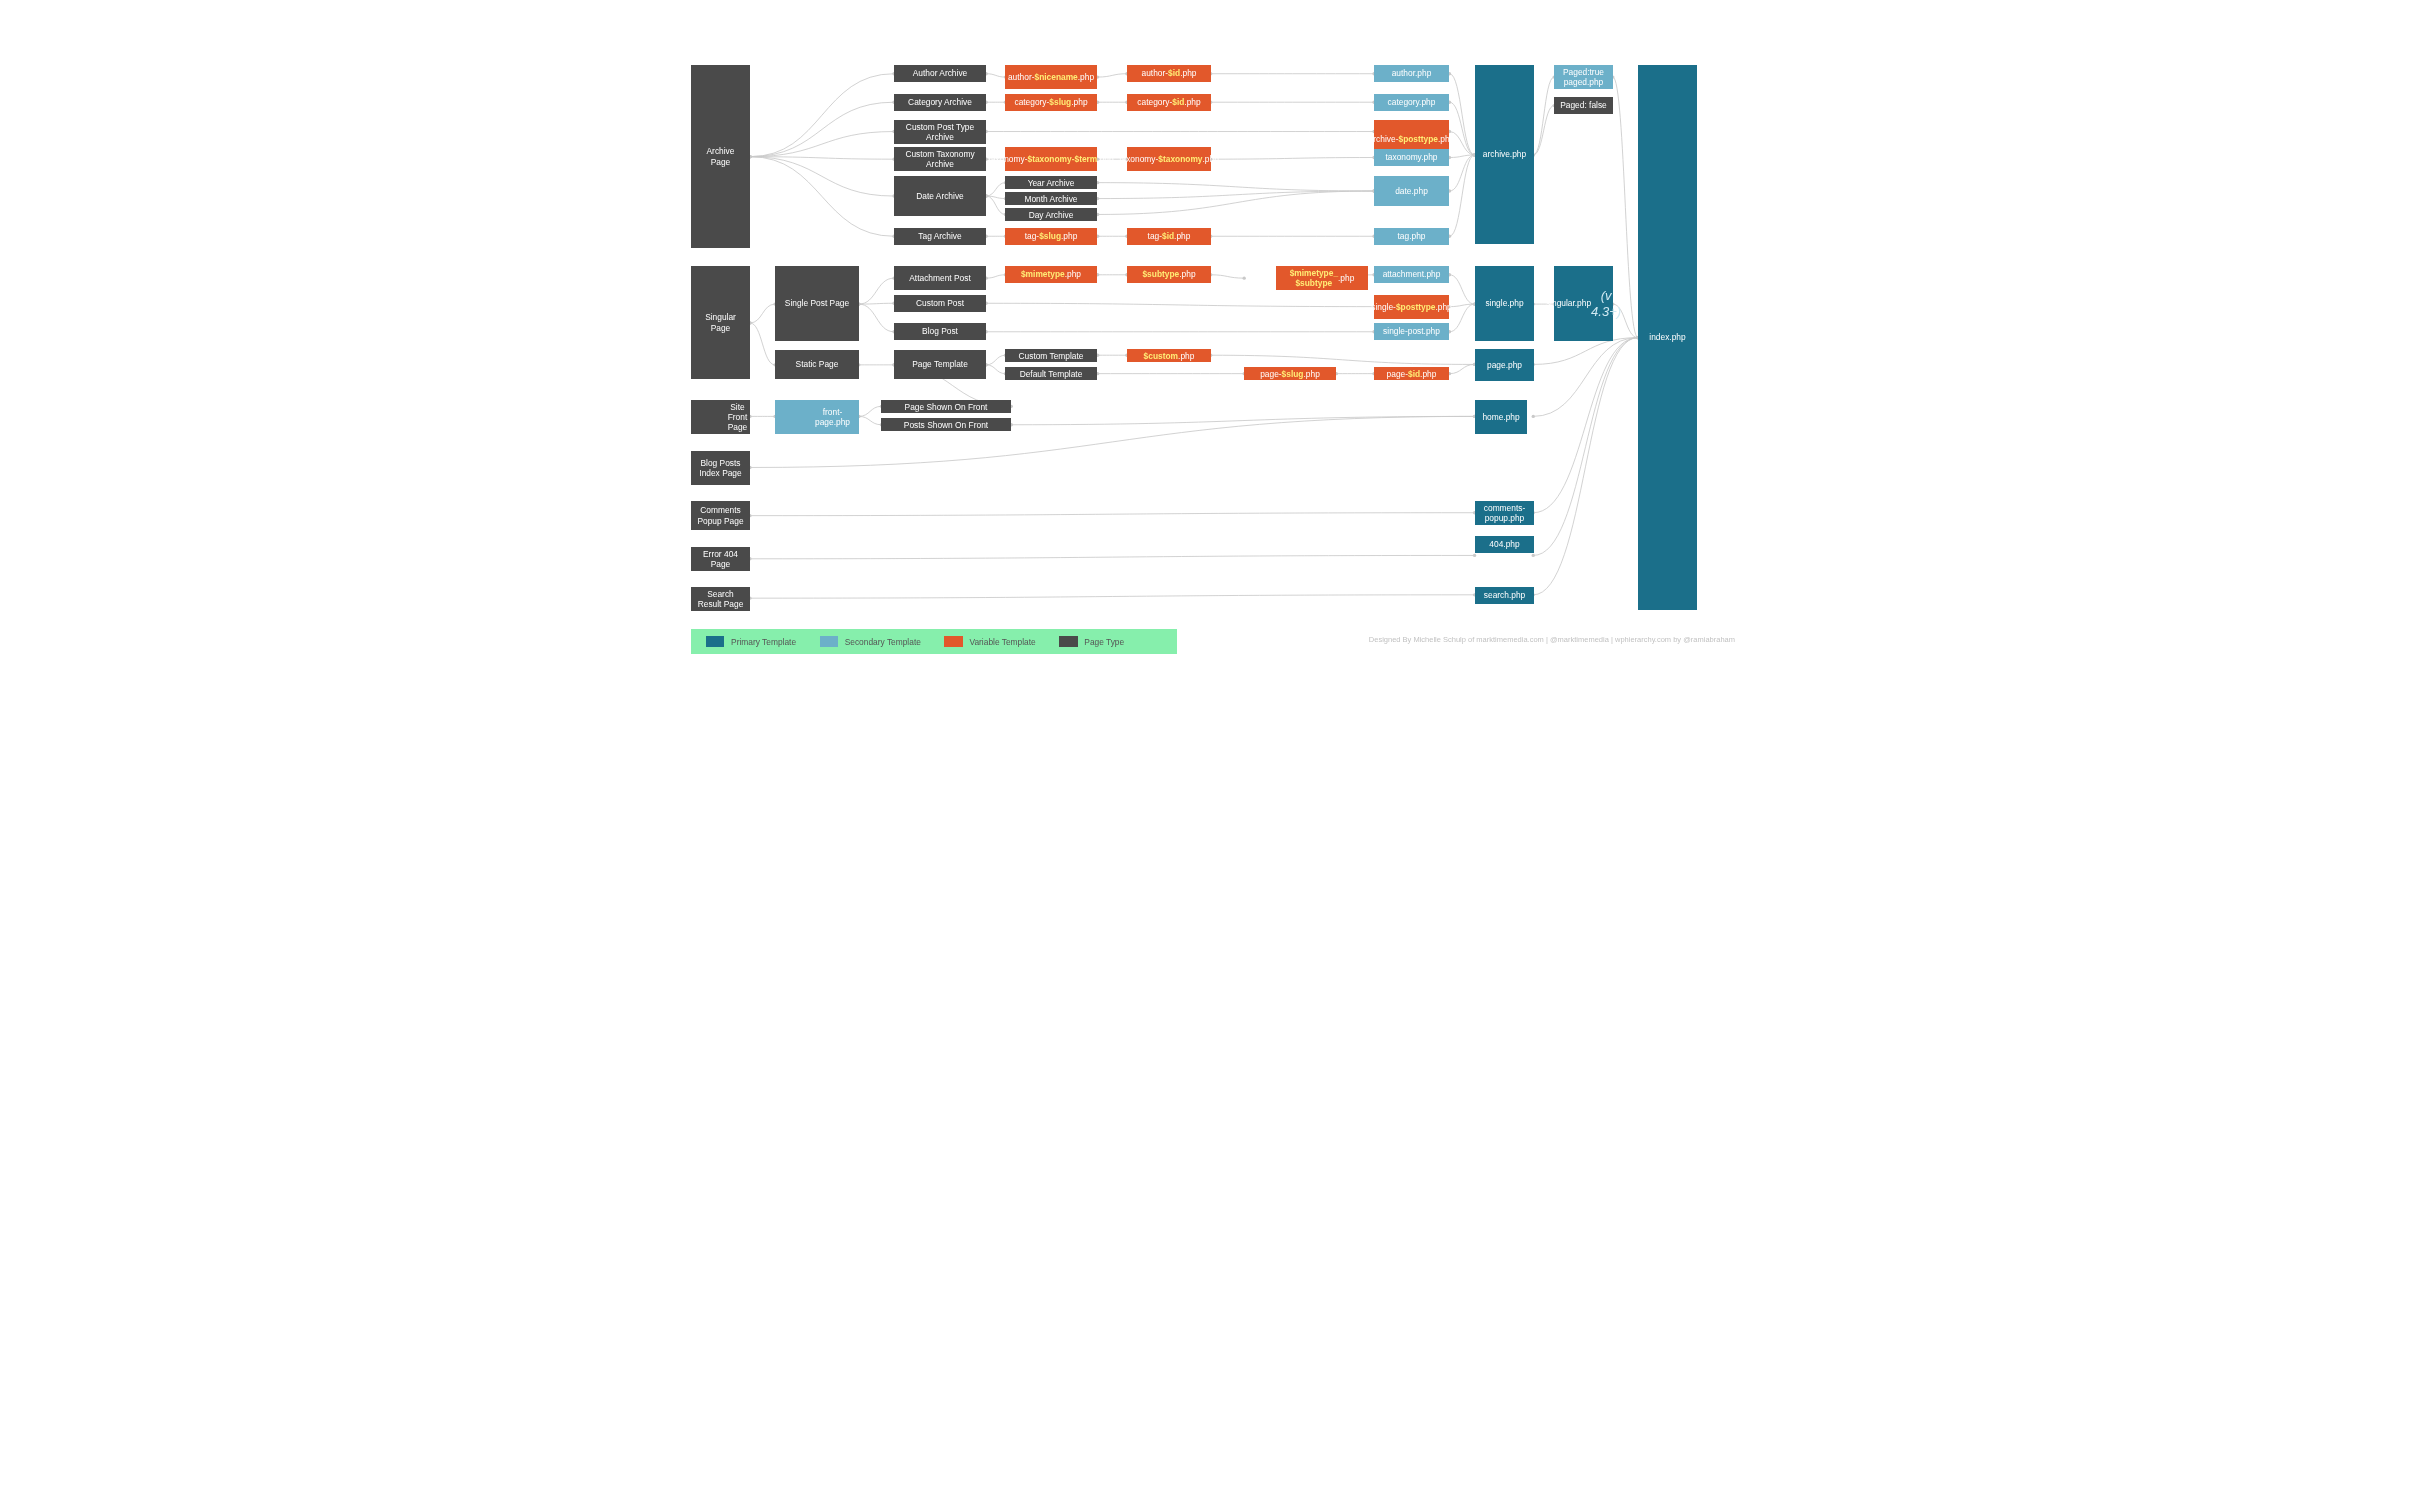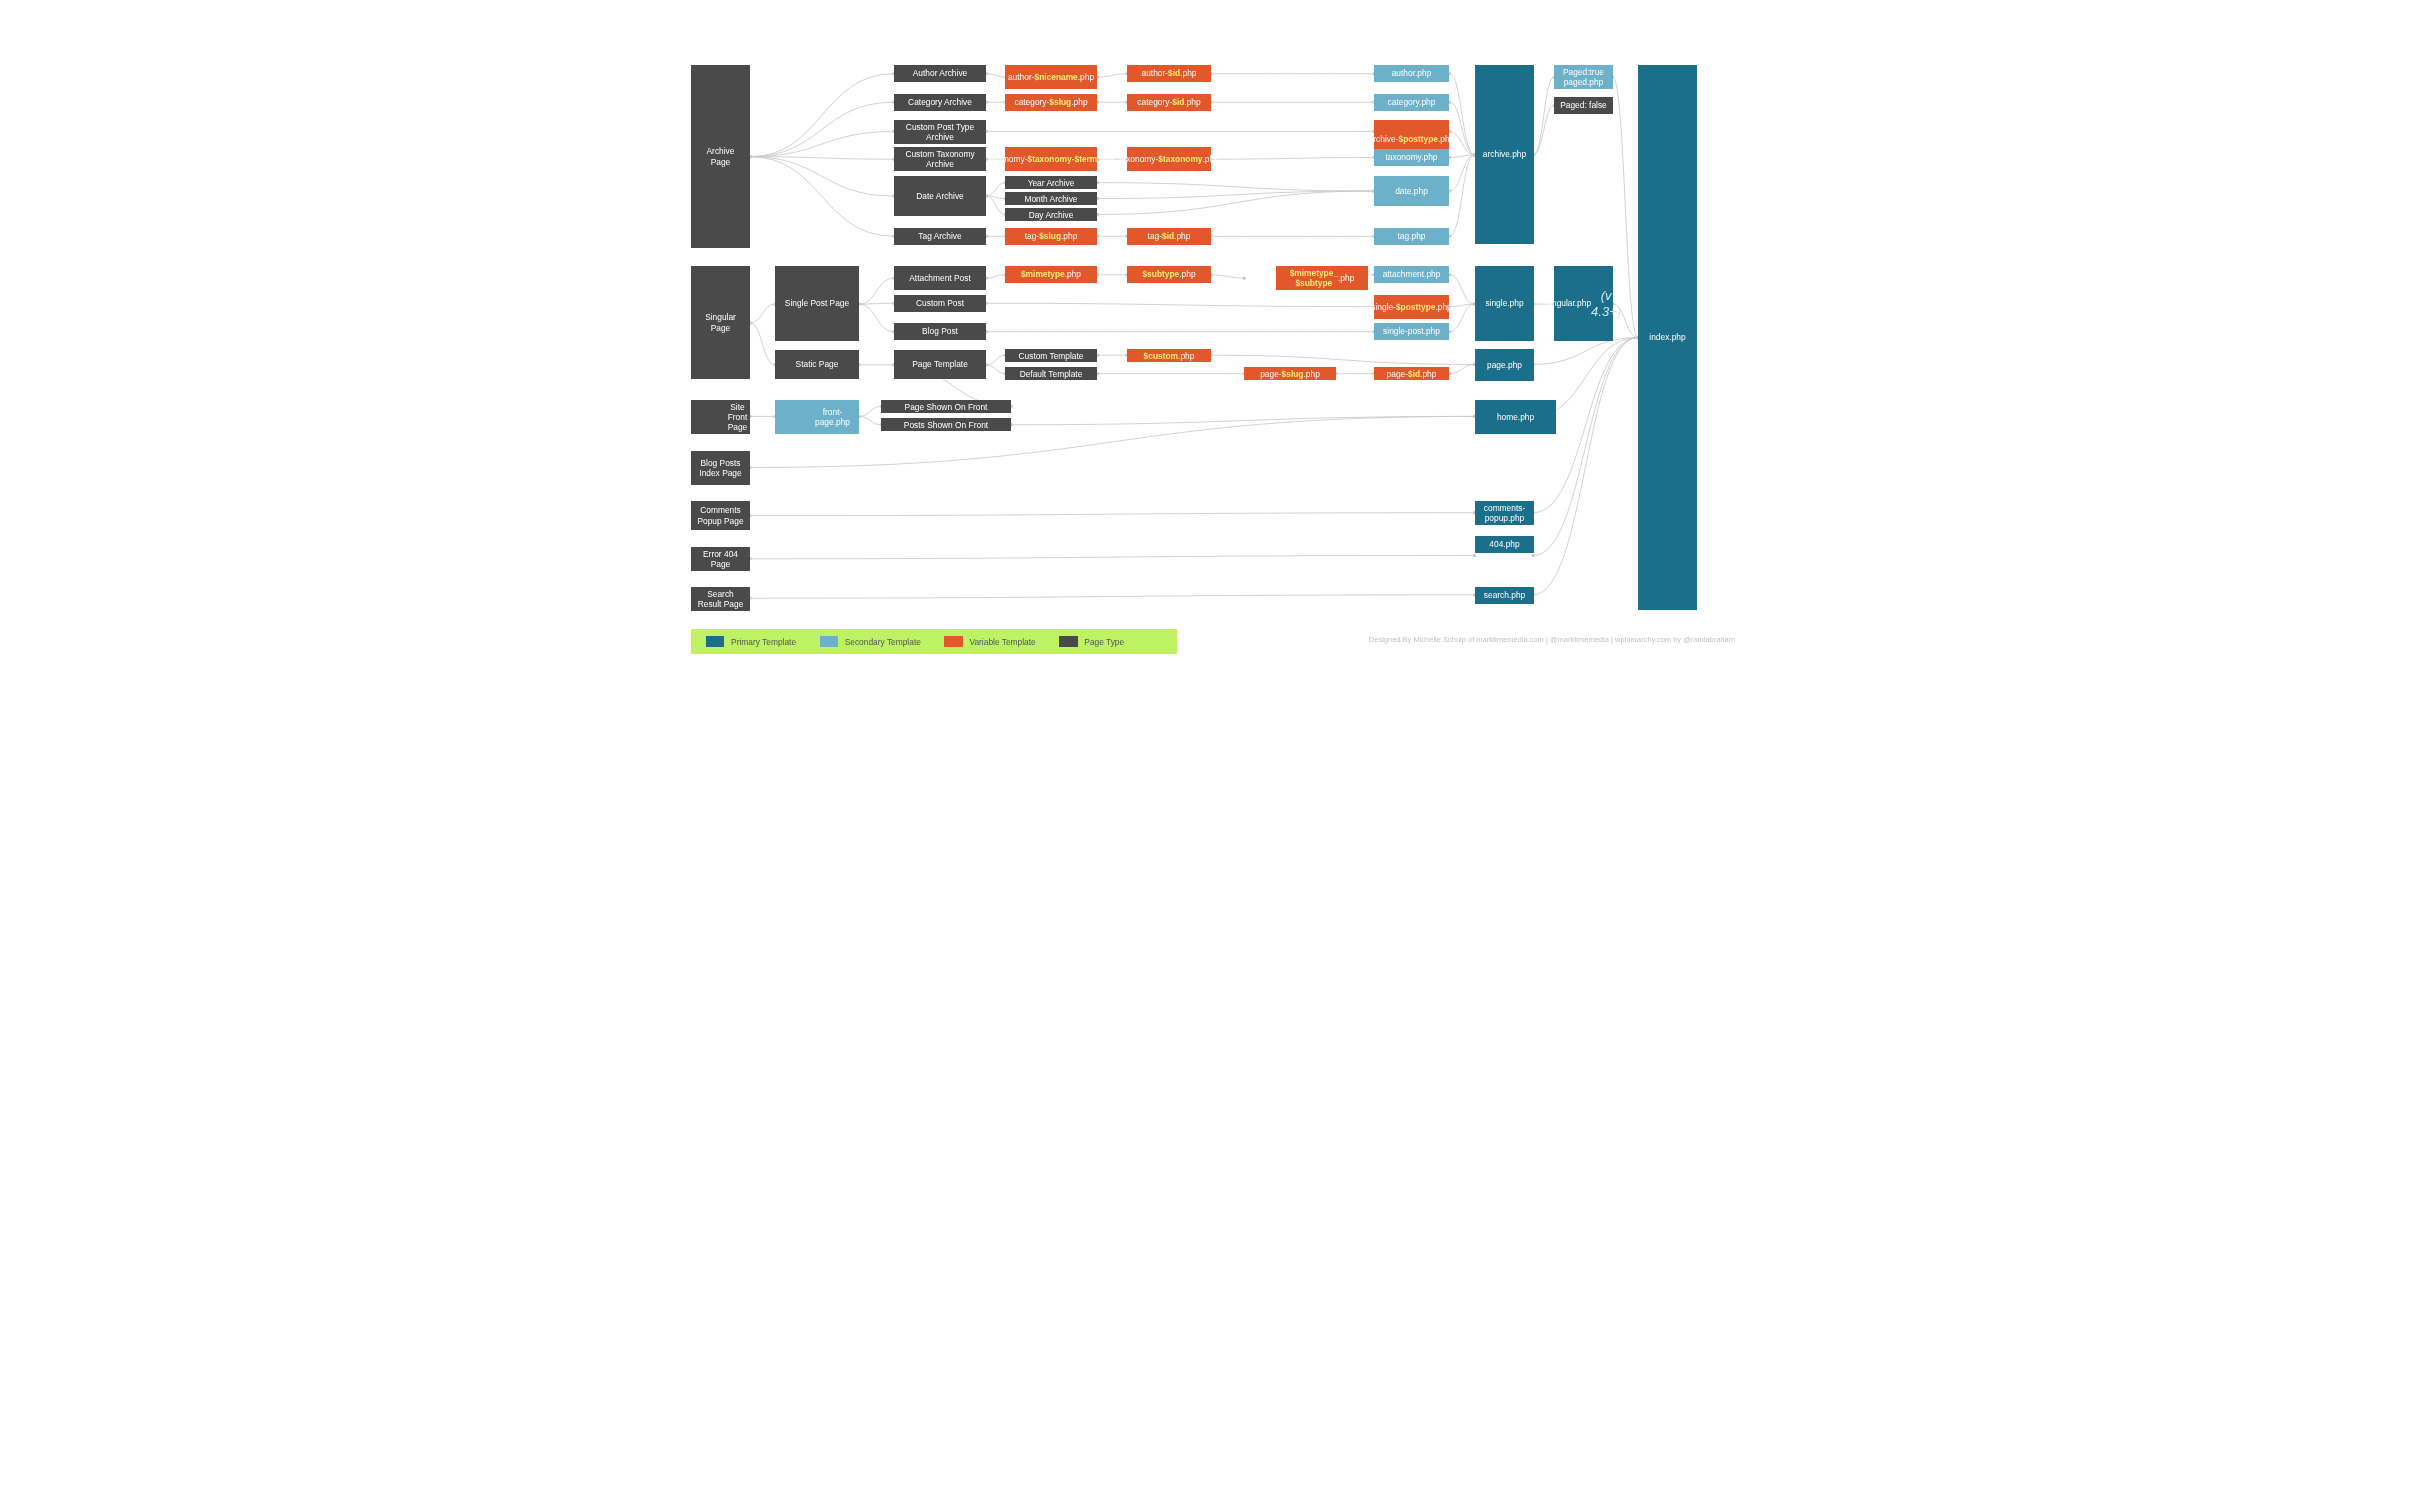--- a/index.html
+++ b/index.html
@@ -4,21 +4,21 @@
 <style>
   html,body{margin:0;padding:0;background:#fff;font-family:"Helvetica Neue",Arial,sans-serif;font-size:9.2px;color:#fff}
   #stage{position:relative;width:1207px;height:754px;margin:0 auto;background:#fff}
   .box{position:absolute;display:flex;align-items:center;justify-content:center;text-align:center;line-height:1.2;padding:1.7px 5px;box-sizing:border-box;font-size:8.4px}
   .pagetype{background:#4a4a4a;color:#fff}
   .primary{background:#1b6f8a;color:#fff}       
   .secondary{background:#6cb0c9;color:#fff}     
   .variable{background:#e2582b;color:#fff}      
   .var strong, .variable .v{color:#ffec75;font-weight:700}
   .note{font-style:italic;color:#cfe9f2;font-size:13px}
-  .legend{position:absolute;left:88px;top:629px;width:486px;height:25px;background:#bef264;display:flex;align-items:center;gap:23.5px;padding:0 15px;box-sizing:border-box}
+  .legend{position:absolute;left:88px;top:629px;width:486px;height:25px;background:#86efac;display:flex;align-items:center;gap:23.5px;padding:0 15px;box-sizing:border-box}
   .legend .sw{width:18.4px;height:11.7px;display:inline-block;margin-right:6.7px;vertical-align:middle}
   .legend span{color:#555;font-size:8.4px;display:flex;align-items:center}
   .credit{position:absolute;right:75px;top:635px;color:#c2c2c2;font-size:7.5px}
   svg.wires{position:absolute;left:0;top:0;width:1207px;height:754px;pointer-events:none}
   svg.wires path{fill:none;stroke:#c9c9c9;stroke-width:1}
   svg.wires circle{fill:#c9c9c9}
 </style>
 </head>
 <body>
 
@@ -288,21 +288,21 @@
       <div class="box pagetype" style="left: 402px; top: 349px; width: 92px; height: 13.4px;">Custom Template</div>
       <div class="box pagetype" style="left: 402px; top: 367px; width: 92px; height: 13.4px;">Default Template</div>
       <div class="box variable" style="left: 524px; top: 349px; width: 84px; height: 13.4px;"><b class="v">$custom</b>.php</div>
       <div class="box variable" style="left: 641px; top: 367px; width: 92px; height: 13.4px;">page-<b class="v">$slug</b>.php</div>
       <div class="box variable" style="left: 771px; top: 367px; width: 75px; height: 13.4px;">page-<b class="v">$id</b>.php</div>
       <div class="box primary" style="left: 872px; top: 349px; width: 59px; height: 32px;">page.php</div>
       <div class="box pagetype" style="left: 88px; top: 400px; width: 59px; height: 34px; padding-left: 39px;">Site Front Page</div>
       <div class="box secondary" style="left: 172px; top: 400px; width: 84px; height: 34px; padding-left: 36px;">front-page.php</div>
       <div class="box pagetype" style="left: 278px; top: 400px; width: 130px; height: 13.4px;">Page Shown On Front</div>
       <div class="box pagetype" style="left: 278px; top: 418px; width: 130px; height: 13.4px;">Posts Shown On Front</div>
-      <div class="box primary" style="left: 872px; top: 400px; width: 81px; height: 34px;">home.php</div>
+      <div class="box primary" style="left: 872px; top: 400px; width: 52px; height: 34px;">home.php</div>
       <div class="box pagetype" style="left: 88px; top: 451px; width: 59px; height: 34px;">Blog Posts Index Page</div>
       <div class="box pagetype" style="left: 88px; top: 501px; width: 59px; height: 29px;">Comments Popup Page</div>
       <div class="box primary" style="left: 872px; top: 501px; width: 59px; height: 23.5px;">comments-<br>popup.php</div>
       <div class="box pagetype" style="left: 88px; top: 547px; width: 59px; height: 23.5px;">Error 404 Page</div>
       <div class="box primary" style="left: 872px; top: 536px; width: 59px; height: 17px;">404.php</div>
       <div class="box pagetype" style="left: 88px; top: 587px; width: 59px; height: 23.5px;">Search Result Page</div>
       <div class="box primary" style="left: 872px; top: 587px; width: 59px; height: 17px;">search.php</div>
     </div>
 
   <div class="legend">

